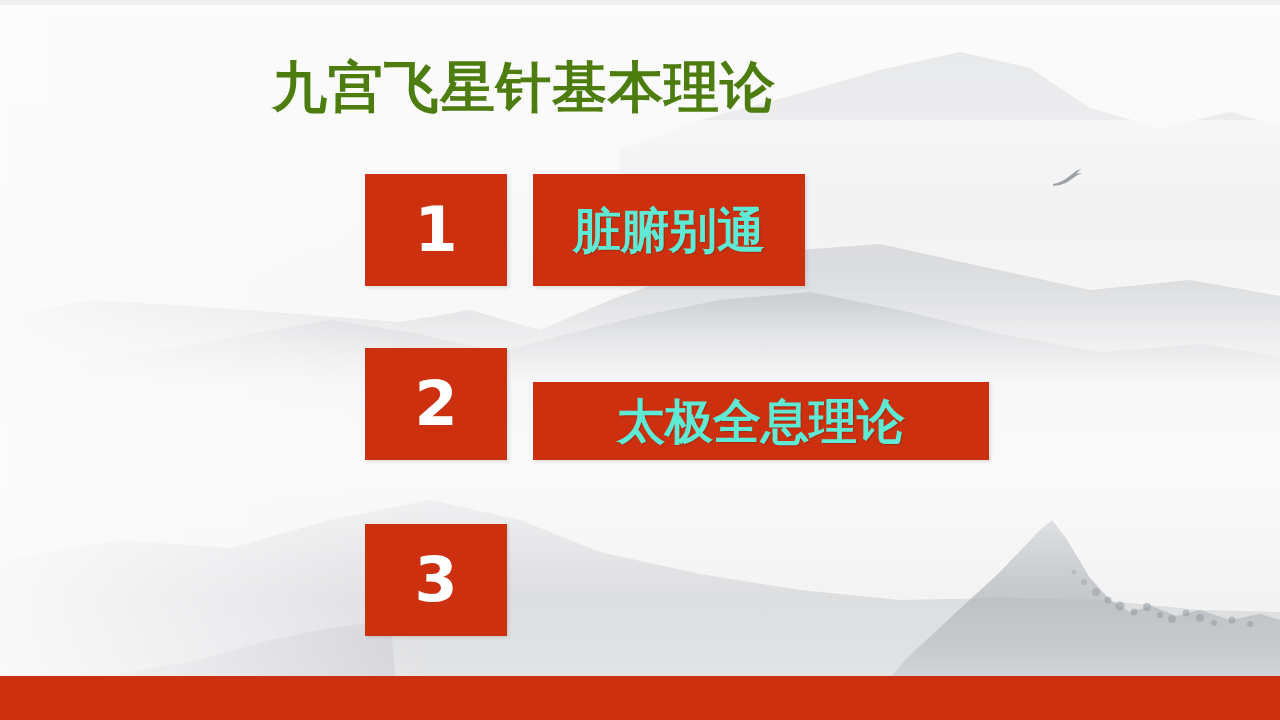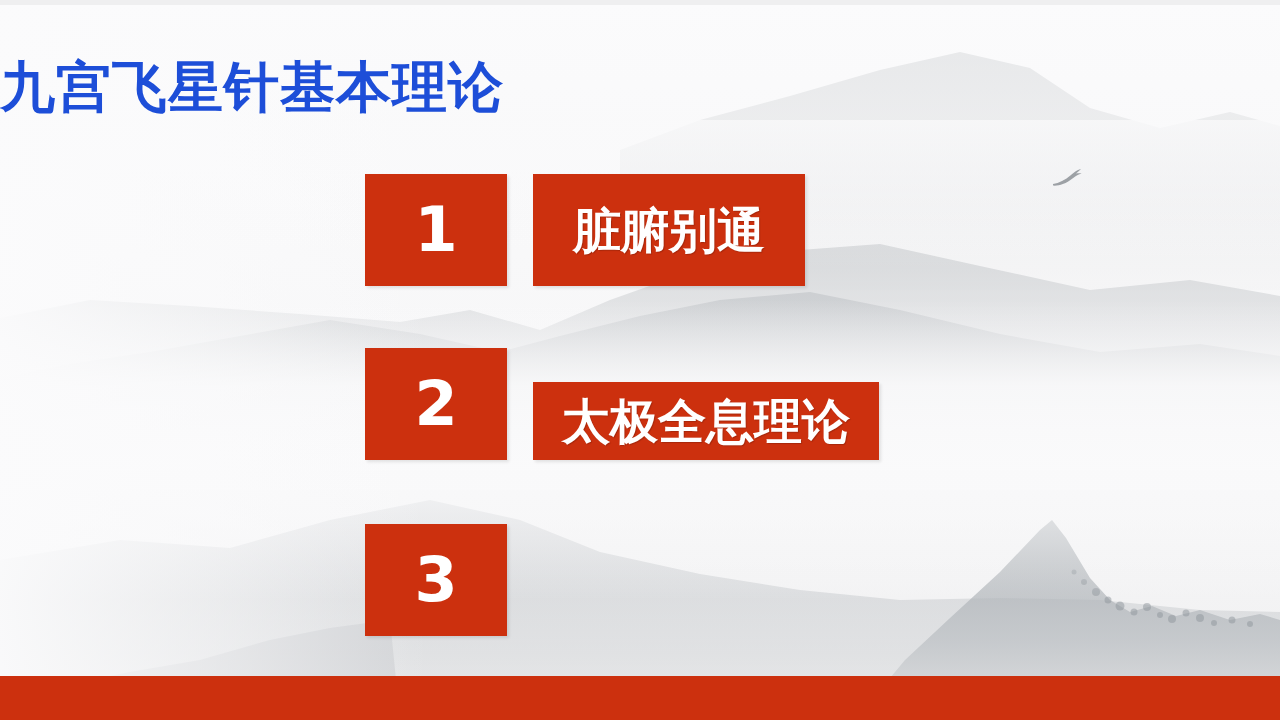--- a/index.html
+++ b/index.html
@@ -60,25 +60,26 @@
   }
 
   
   .bird { position:absolute; left:1052px; top:168px; z-index:4; }
 
   
   .title {
     position: absolute;
     left: 0; top: 55px;
     width: 1048px;
+    text-align: center;
     z-index: 5;
     font-size: 55px;
     line-height: 64px;
     font-weight: 700;
-    color: #1d4ed8;
+    color: #4d7c0f;
     letter-spacing: 1px;
     white-space: nowrap;
   }
 
   
   .rows { position:absolute; left:0; top:0; width:1280px; height:720px; z-index:5; }
 
   .row { position: absolute; display: flex; align-items: stretch; }
   .row-1 { left: 365px; top: 174px;  height: 112px; }
   .row-2 { left: 365px; top: 348px;  height: 112px; }
@@ -97,30 +98,30 @@
     font-family: "DejaVu Sans", "Liberation Sans", sans-serif;
     box-shadow: 2px 2px 3px rgba(0,0,0,.10);
   }
 
   .label-box {
     margin-left: 26px;
     background: #cc300e;
     display: flex;
     align-items: center;
     justify-content: center;
-    color: #ffffff;
+    color: #5eead4;
     font-size: 48px;
     font-weight: 700;
     line-height: 1;
     white-space: nowrap;
     box-shadow: 2px 2px 3px rgba(0,0,0,.10);
     text-shadow: 1px 1px 1px rgba(0,0,0,.18);
   }
   .label-1 { width: 272px; }
-  .label-2 { width: 346px; margin-top: 34px; }
+  .label-2 { width: 456px; margin-top: 34px; }
   .label-3 { width: 271px; letter-spacing: 12px; text-indent: 12px; }
 
   
   .bottom-bar {
     position: absolute;
     left: 0; top: 676px;
     width: 1280px; height: 44px;
     background: #cc300e;
     z-index: 6;
   }

